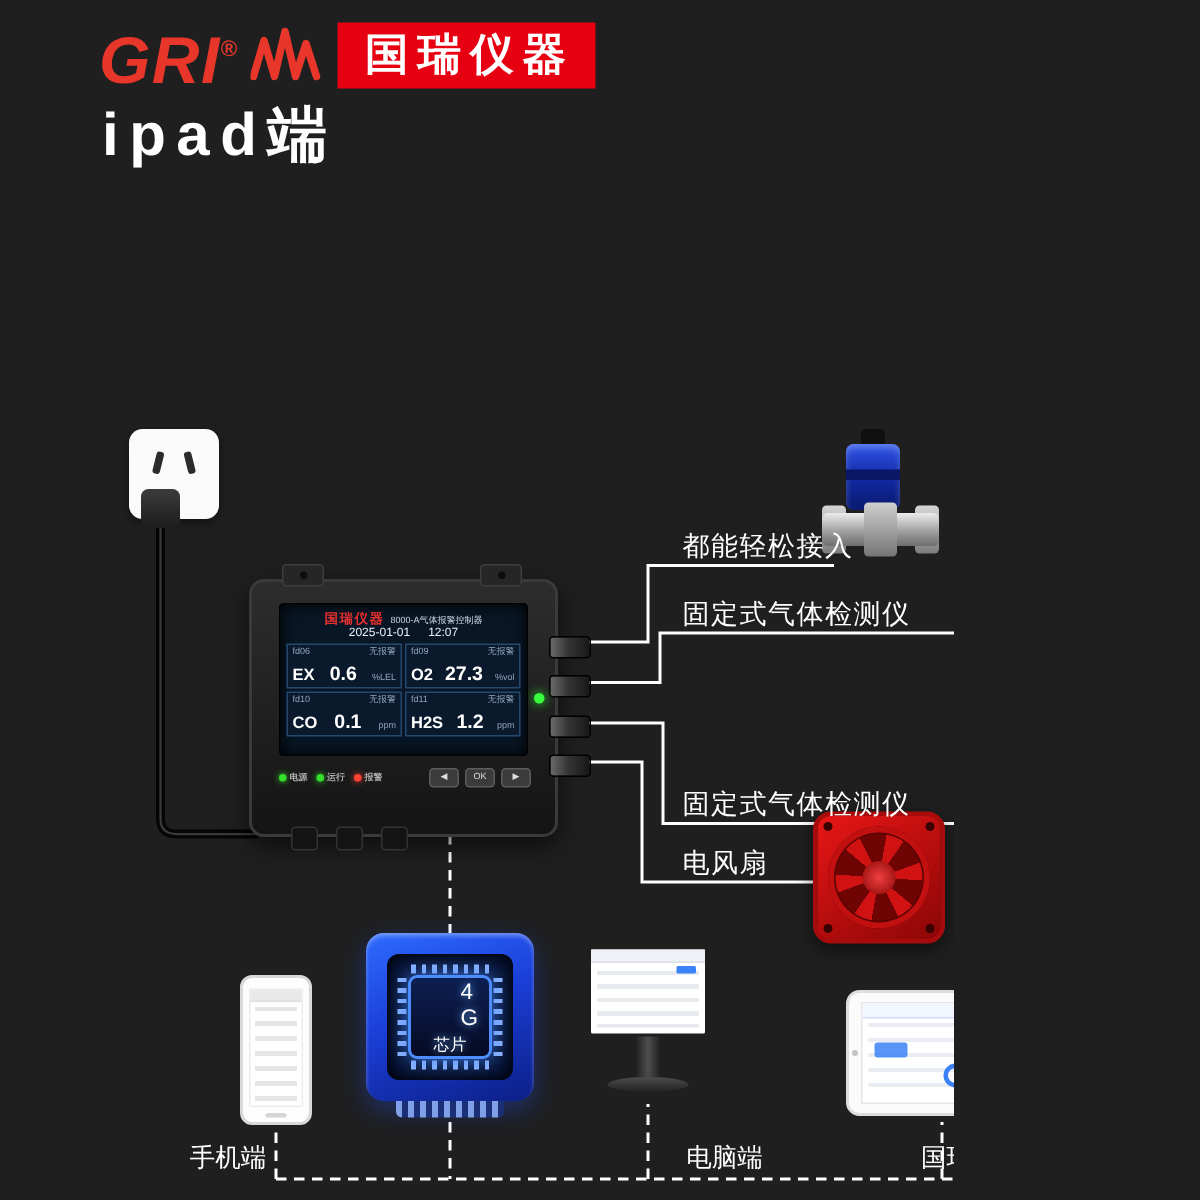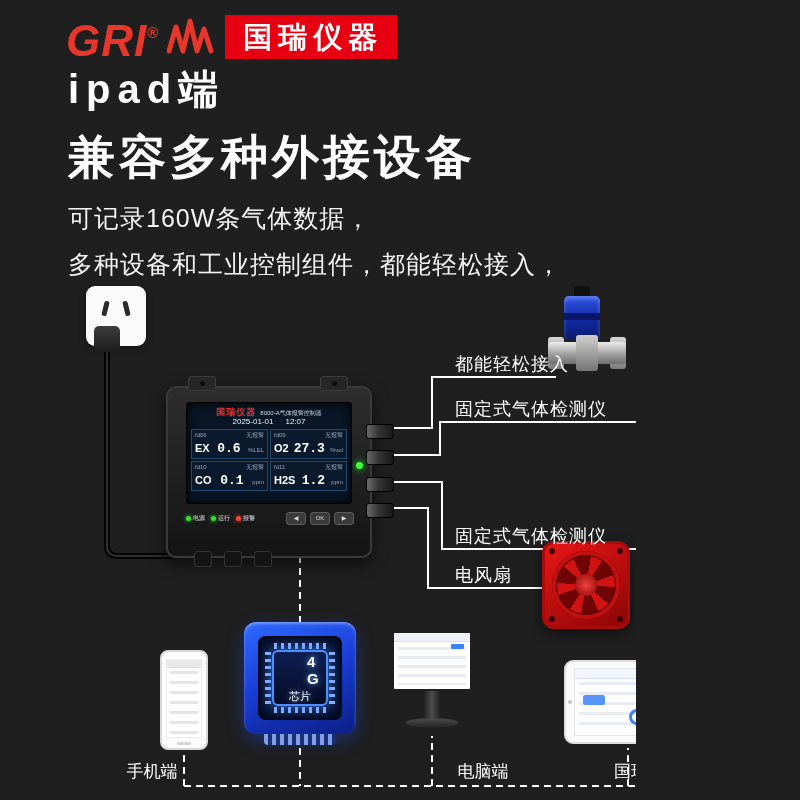--- a/index.html
+++ b/index.html
@@ -53,21 +53,21 @@
   .scr-head{display:flex;justify-content:center;align-items:baseline;gap:4px;height:11px;}
   .scr-brand{color:#e83030;font-size:9px;font-weight:bold;letter-spacing:1px;}
   .scr-model{color:#cfd8e3;font-size:6px;}
   .scr-date{display:flex;justify-content:center;gap:12px;color:#eaf1f8;font-size:8px;height:11px;}
   .scr-grid{display:grid;grid-template-columns:1fr 1fr;gap:2px;margin-top:1px;}
   .cell{border:1px solid #24486e;background:#0a1a2c;height:30px;box-sizing:border-box;padding:2px 3px;
         display:flex;flex-direction:column;justify-content:space-between;}
   .cell-top{display:flex;justify-content:space-between;color:#8ea4bd;font-size:6px;line-height:7px;}
   .cell-main{display:flex;justify-content:space-between;align-items:baseline;}
   .gas{font-size:11px;font-weight:bold;color:#fff;}
-  .val{font-size:13px;font-weight:bold;color:#fff;font-family:Liberation Mono, monospace;}
+  .val{font-size:13px;font-weight:bold;color:#fff;}
   .unit{font-size:6px;color:#8ea4bd;}
   .ctrl-row{position:absolute;left:18px;right:16px;top:124px;display:flex;justify-content:space-between;align-items:center;}
   .leds{display:flex;gap:6px;}
   .led-item{display:flex;align-items:center;gap:2px;font-size:6px;color:#aaa;}
   .led{width:5px;height:5px;border-radius:50%;display:inline-block;}
   .led.g{background:#35e02a;box-shadow:0 0 4px #35e02a;}
   .led.r{background:#ff4136;box-shadow:0 0 4px #ff4136;}
   .btns{display:flex;gap:4px;}
   .btn{width:18px;height:11px;background:#3b3b3b;border:1px solid #5c5c5c;border-radius:3px;color:#ddd;
        font-size:6px;line-height:11px;text-align:center;}
@@ -139,21 +139,21 @@
               box-shadow:inset 0 0 10px #000;}
   .pins{position:absolute;background:repeating-linear-gradient(90deg,#8fb4ff 0 3px,transparent 3px 7px);}
   .pins-top{left:30px;top:21px;width:52px;height:6px;}
   .pins-bot{left:30px;top:85px;width:52px;height:6px;}
   .pins-l,.pins-r{background:repeating-linear-gradient(180deg,#8fb4ff 0 3px,transparent 3px 7px);}
   .pins-l{left:21px;top:30px;width:6px;height:52px;}
   .pins-r{left:85px;top:30px;width:6px;height:52px;}
   .chip-core{position:absolute;left:28px;top:28px;width:56px;height:56px;border-radius:6px;
              background:linear-gradient(180deg,#0d1f52,#060b24);border:2px solid #4d8dff;box-sizing:border-box;
              box-shadow:0 0 14px rgba(70,140,255,.9);display:flex;flex-direction:column;align-items:center;justify-content:center;}
-  .chip-4g{font-size:15px;font-weight:bold;letter-spacing:2px;color:#fff;text-shadow:0 0 6px #6fb2ff;margin-left:33px;}
+  .chip-4g{font-size:15px;font-weight:normal;letter-spacing:2px;color:#fff;text-shadow:0 0 6px #6fb2ff;margin-left:33px;}
   .chip-zh{font-size:11px;margin-top:2px;color:#fff;text-shadow:0 0 6px #6fb2ff;}
   .chip-tail{position:absolute;left:20px;top:112px;width:72px;height:11px;border-radius:0 0 4px 4px;
              background:repeating-linear-gradient(90deg,#7fa0e8 0 4px,#1b2f77 4px 8px);}
 
   
   .monitor{position:absolute;left:391px;top:630px;width:82px;height:102px;z-index:3;}
   .mon-screen{position:absolute;left:0;top:0;width:82px;height:62px;background:#fff;border:3px solid #1f1f1f;
               border-radius:4px;box-sizing:border-box;}
   .mon-bar{height:8px;background:#eef1f5;border-bottom:1px solid #dcdfe4;}
   .mon-btn{position:absolute;right:6px;top:11px;width:13px;height:5px;background:#3b82f6;border-radius:1px;}
@@ -201,23 +201,20 @@
     <div class="logo-gri">
       <span>GRI</span><sup>®</sup>
     </div>
     <svg class="logo-wave" viewBox="0 0 50 44">
       <polyline points="2,36 9,12 16,36 23,6 30,36 37,14 44,36" fill="none" stroke="#e8362a" stroke-width="5" stroke-linejoin="round" stroke-linecap="round"></polyline>
     </svg>
     <div class="logo-badge">国瑞仪器</div>
   </div>
 
   <div class="title1">ipad端</div>
-  <div class="title2">兼容多种外接设备</div>
-  <div class="sub1">可记录160W条气体数据，</div>
-  <div class="sub2">多种设备和工业控制组件，都能轻松接入，</div>
 
   <div class="outlet">
     <div class="slot l"></div>
     <div class="slot r"></div>
   </div>
   <div class="plug"></div>
 
   <div class="controller">
     <div class="ear ear-tl"></div>
     <div class="ear ear-tr"></div>

